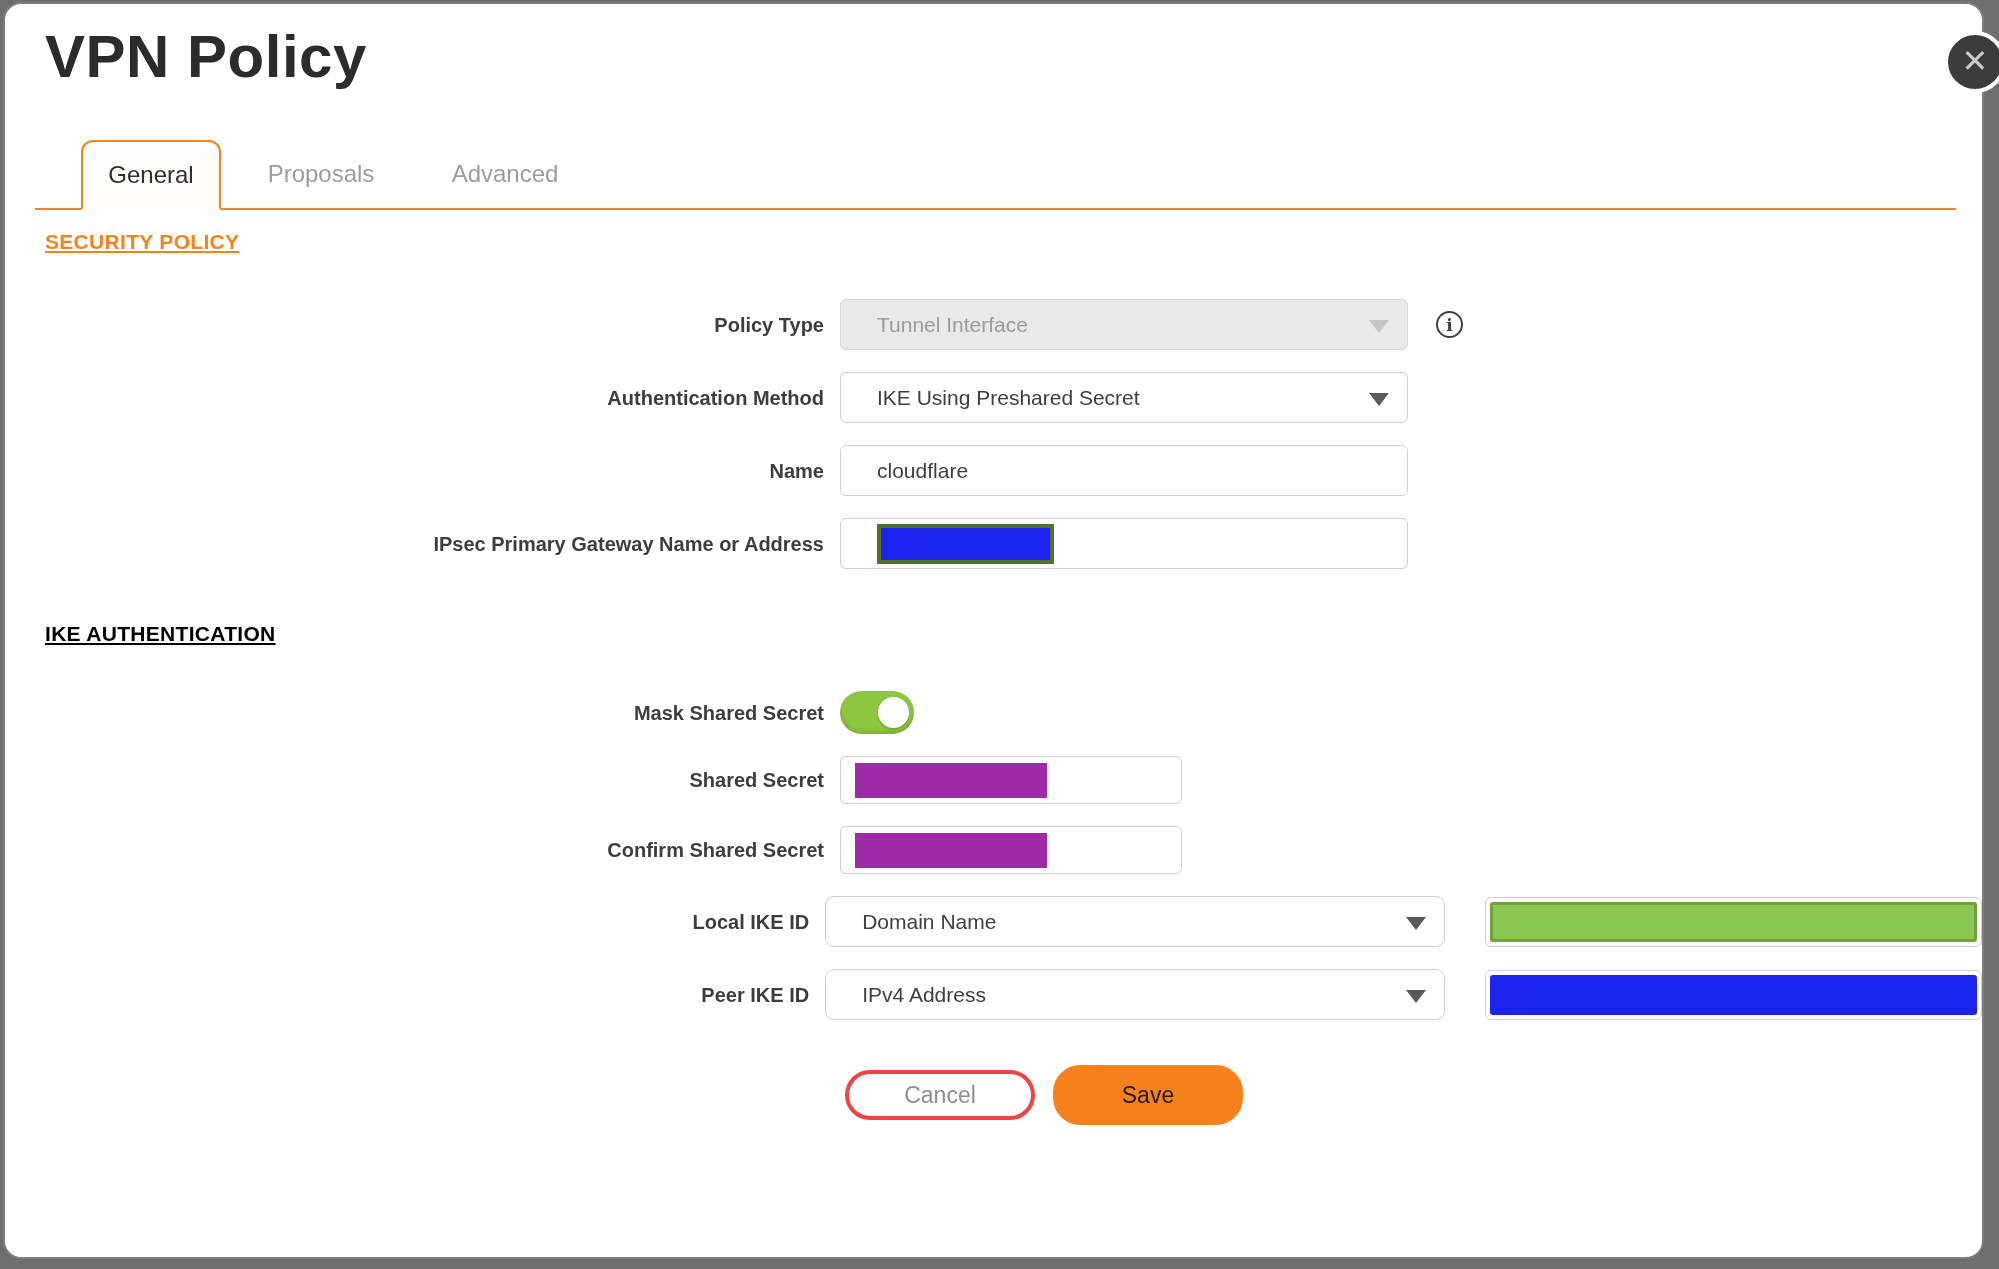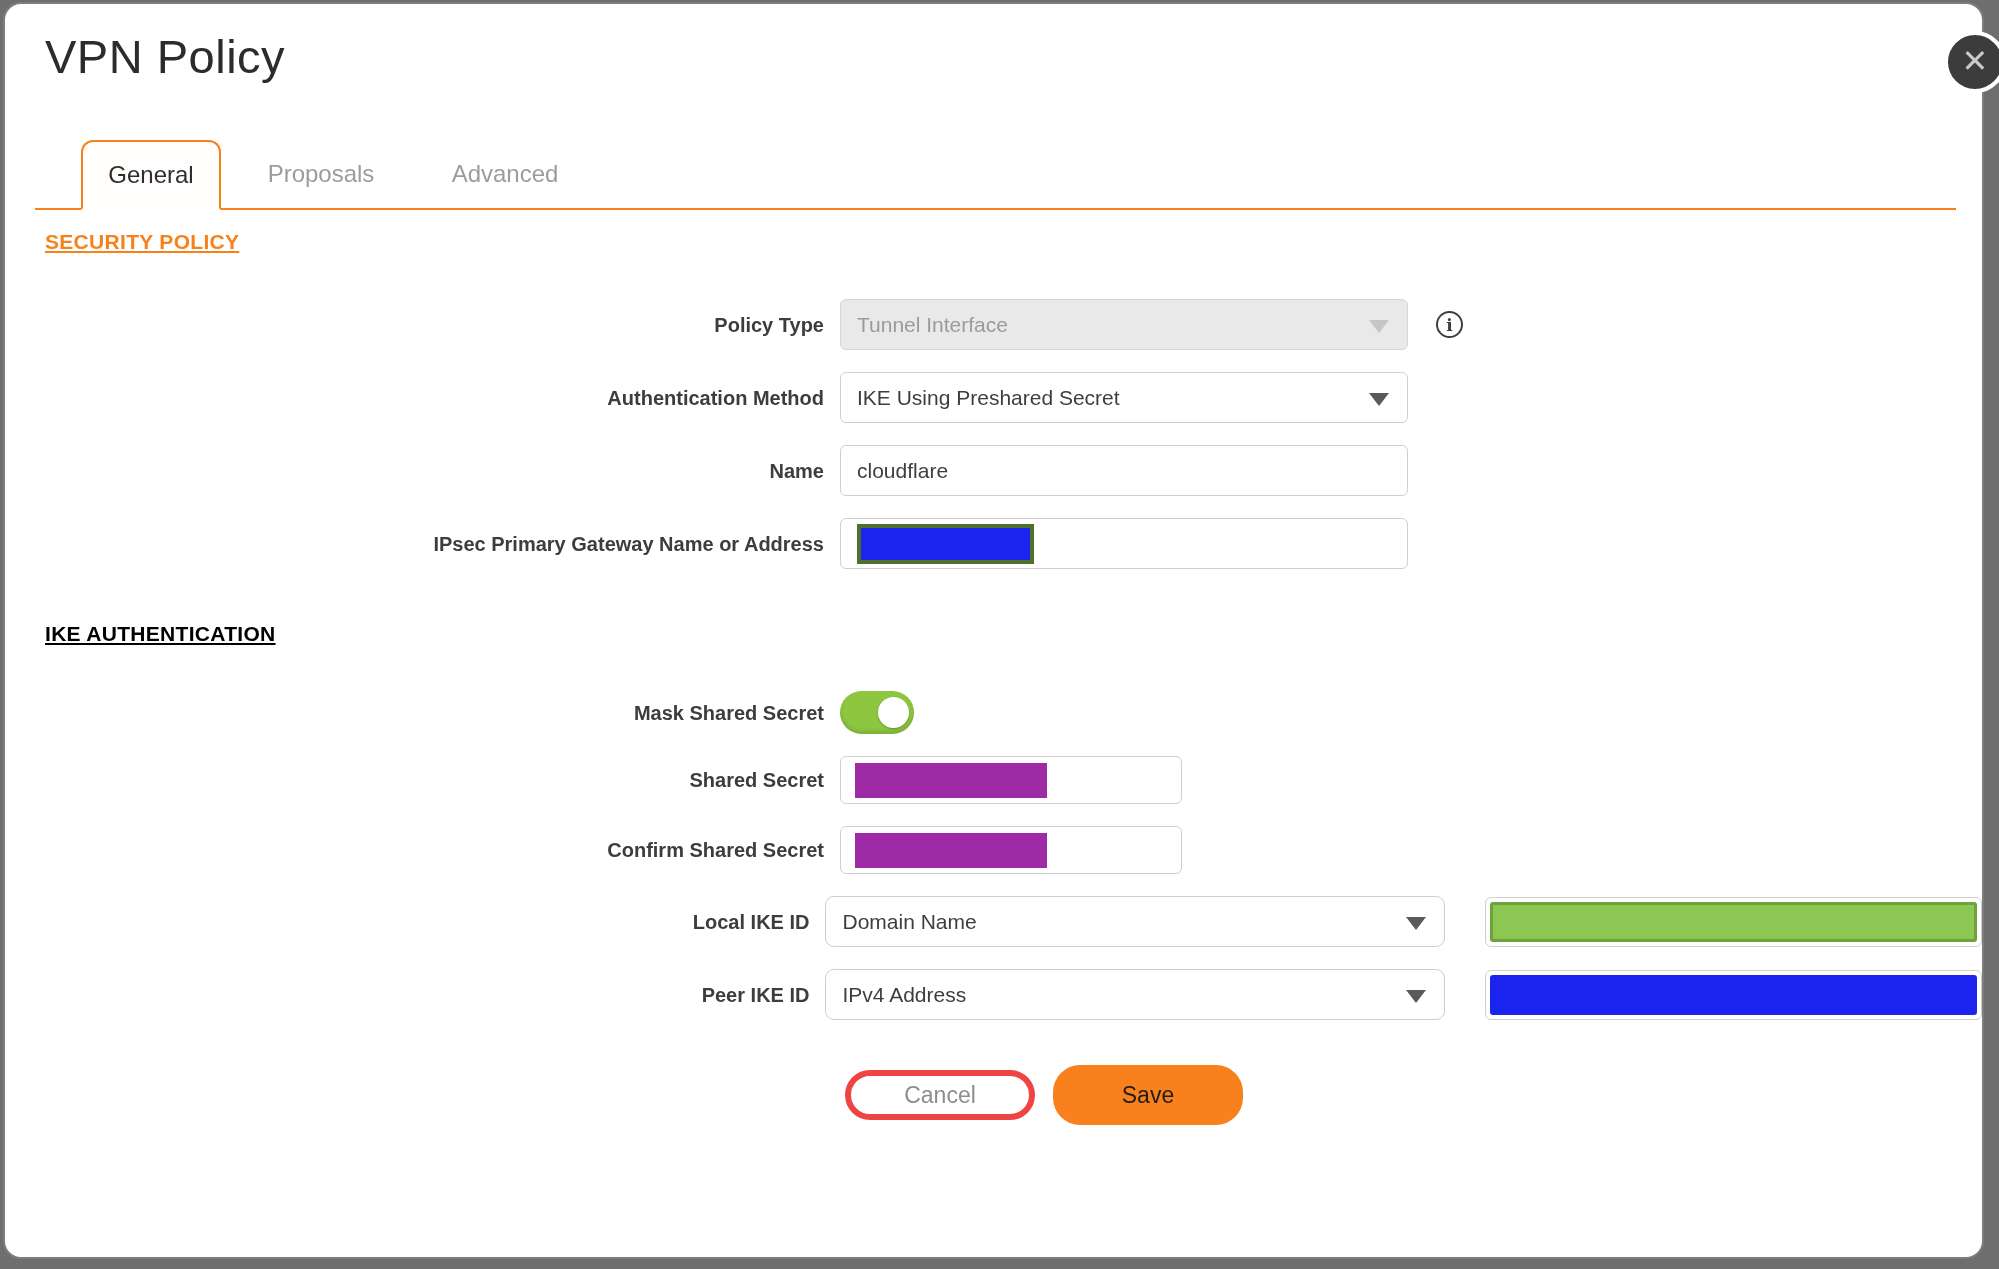--- a/index.html
+++ b/index.html
@@ -13,21 +13,21 @@
     background:#ffffff; border:2px solid #7d7d7d; border-radius:18px;
   }
 
   .close-btn {
     position:absolute; top:27px; right:-24px; width:62px; height:62px;
     background:#3c3c3c; border:4px solid #ffffff; border-radius:50%;
     display:flex; align-items:center; justify-content:center; cursor:pointer; z-index:5;
   }
   .close-btn .x { color:#c9c9c9; font-size:32px; line-height:1; font-weight:400; transform:translateY(-1px); }
 
-  .title { margin:22px 0 0 40px; font-size:47px; line-height:62px; font-weight:400; color:#2c2c2c; letter-spacing:0.5px; }
+  .title { margin:22px 0 0 40px; font-size:60px; line-height:62px; font-weight:700; color:#2c2c2c; letter-spacing:0.5px; }
 
   .tabbar {
     display:flex; align-items:stretch; height:70px;
     margin:52px 26px 0 30px; padding-left:46px;
     border-bottom:2px solid #f7821c;
   }
   .tab {
     width:140px; display:flex; align-items:center; justify-content:center;
     font-size:24px; color:#9c9c9c; cursor:pointer; position:relative;
   }
@@ -44,21 +44,21 @@
 
   .row { display:flex; align-items:center; margin-bottom:22px; }
   .row-label {
     width:835px; padding-right:16px; text-align:right;
     font-size:20px; font-weight:700; color:#3d3d3d; line-height:24px;
   }
 
   .select, .input-box {
     position:relative; height:51px; width:568px; background:#fff;
     border:1px solid #cfcfcf; border-radius:6px;
-    display:flex; align-items:center; padding:0 16px;
+    display:flex; align-items:center; padding:0 36px;
     font-size:21px; color:#3e3e3e; cursor:pointer;
   }
   .select .caret {
     position:absolute; right:18px; top:50%; margin-top:-5px;
     width:0; height:0; border-left:10px solid transparent; border-right:10px solid transparent;
     border-top:13px solid #5a5a5a;
   }
   .select.disabled { background:#e9e9e9; border-color:#d6d6d6; color:#9b9b9b; cursor:default; }
   .select.disabled .caret { border-top-color:#c6c6c6; }
   .select.narrow { width:630px;border-radius:9px; }
@@ -82,21 +82,21 @@
   .side-field { position:relative; width:506px; height:50px; margin-left:40px;
                 background:#fff; border:1px solid #cfcfcf; border-radius:6px; cursor:text; }
   .side-field .fill { position:absolute; inset:4px; border-radius:3px; }
   .side-field .fill.green-bordered { border:3px solid #6fa33a; }
 
   input.text-field { outline:none; font-family:"Liberation Sans", sans-serif; }
   .input-box input.text-field { border:none; width:100%; height:100%; font-size:21px; color:#3e3e3e; background:transparent; }
 
   .footer { display:flex; align-items:center; margin:45px 0 0 840px; }
   .btn { display:flex; align-items:center; justify-content:center; cursor:pointer; font-size:23px; }
-  .btn.cancel { width:190px; height:50px; background:#fff; border:6px solid #ef4444; border-radius:26px; color:#8d8d8d; }
+  .btn.cancel { width:190px; height:50px; background:#fff; border:4px solid #ef4444; border-radius:26px; color:#8d8d8d; }
   .btn.save { width:190px; height:60px; border:none; border-radius:27px; color:#201d19; margin-left:18px; font-weight:400; }
 </style>
 </head>
 <body>
 
 <div class="stage">
   <div class="dialog">
 
     <div class="close-btn">
       <span class="x">✕</span>

